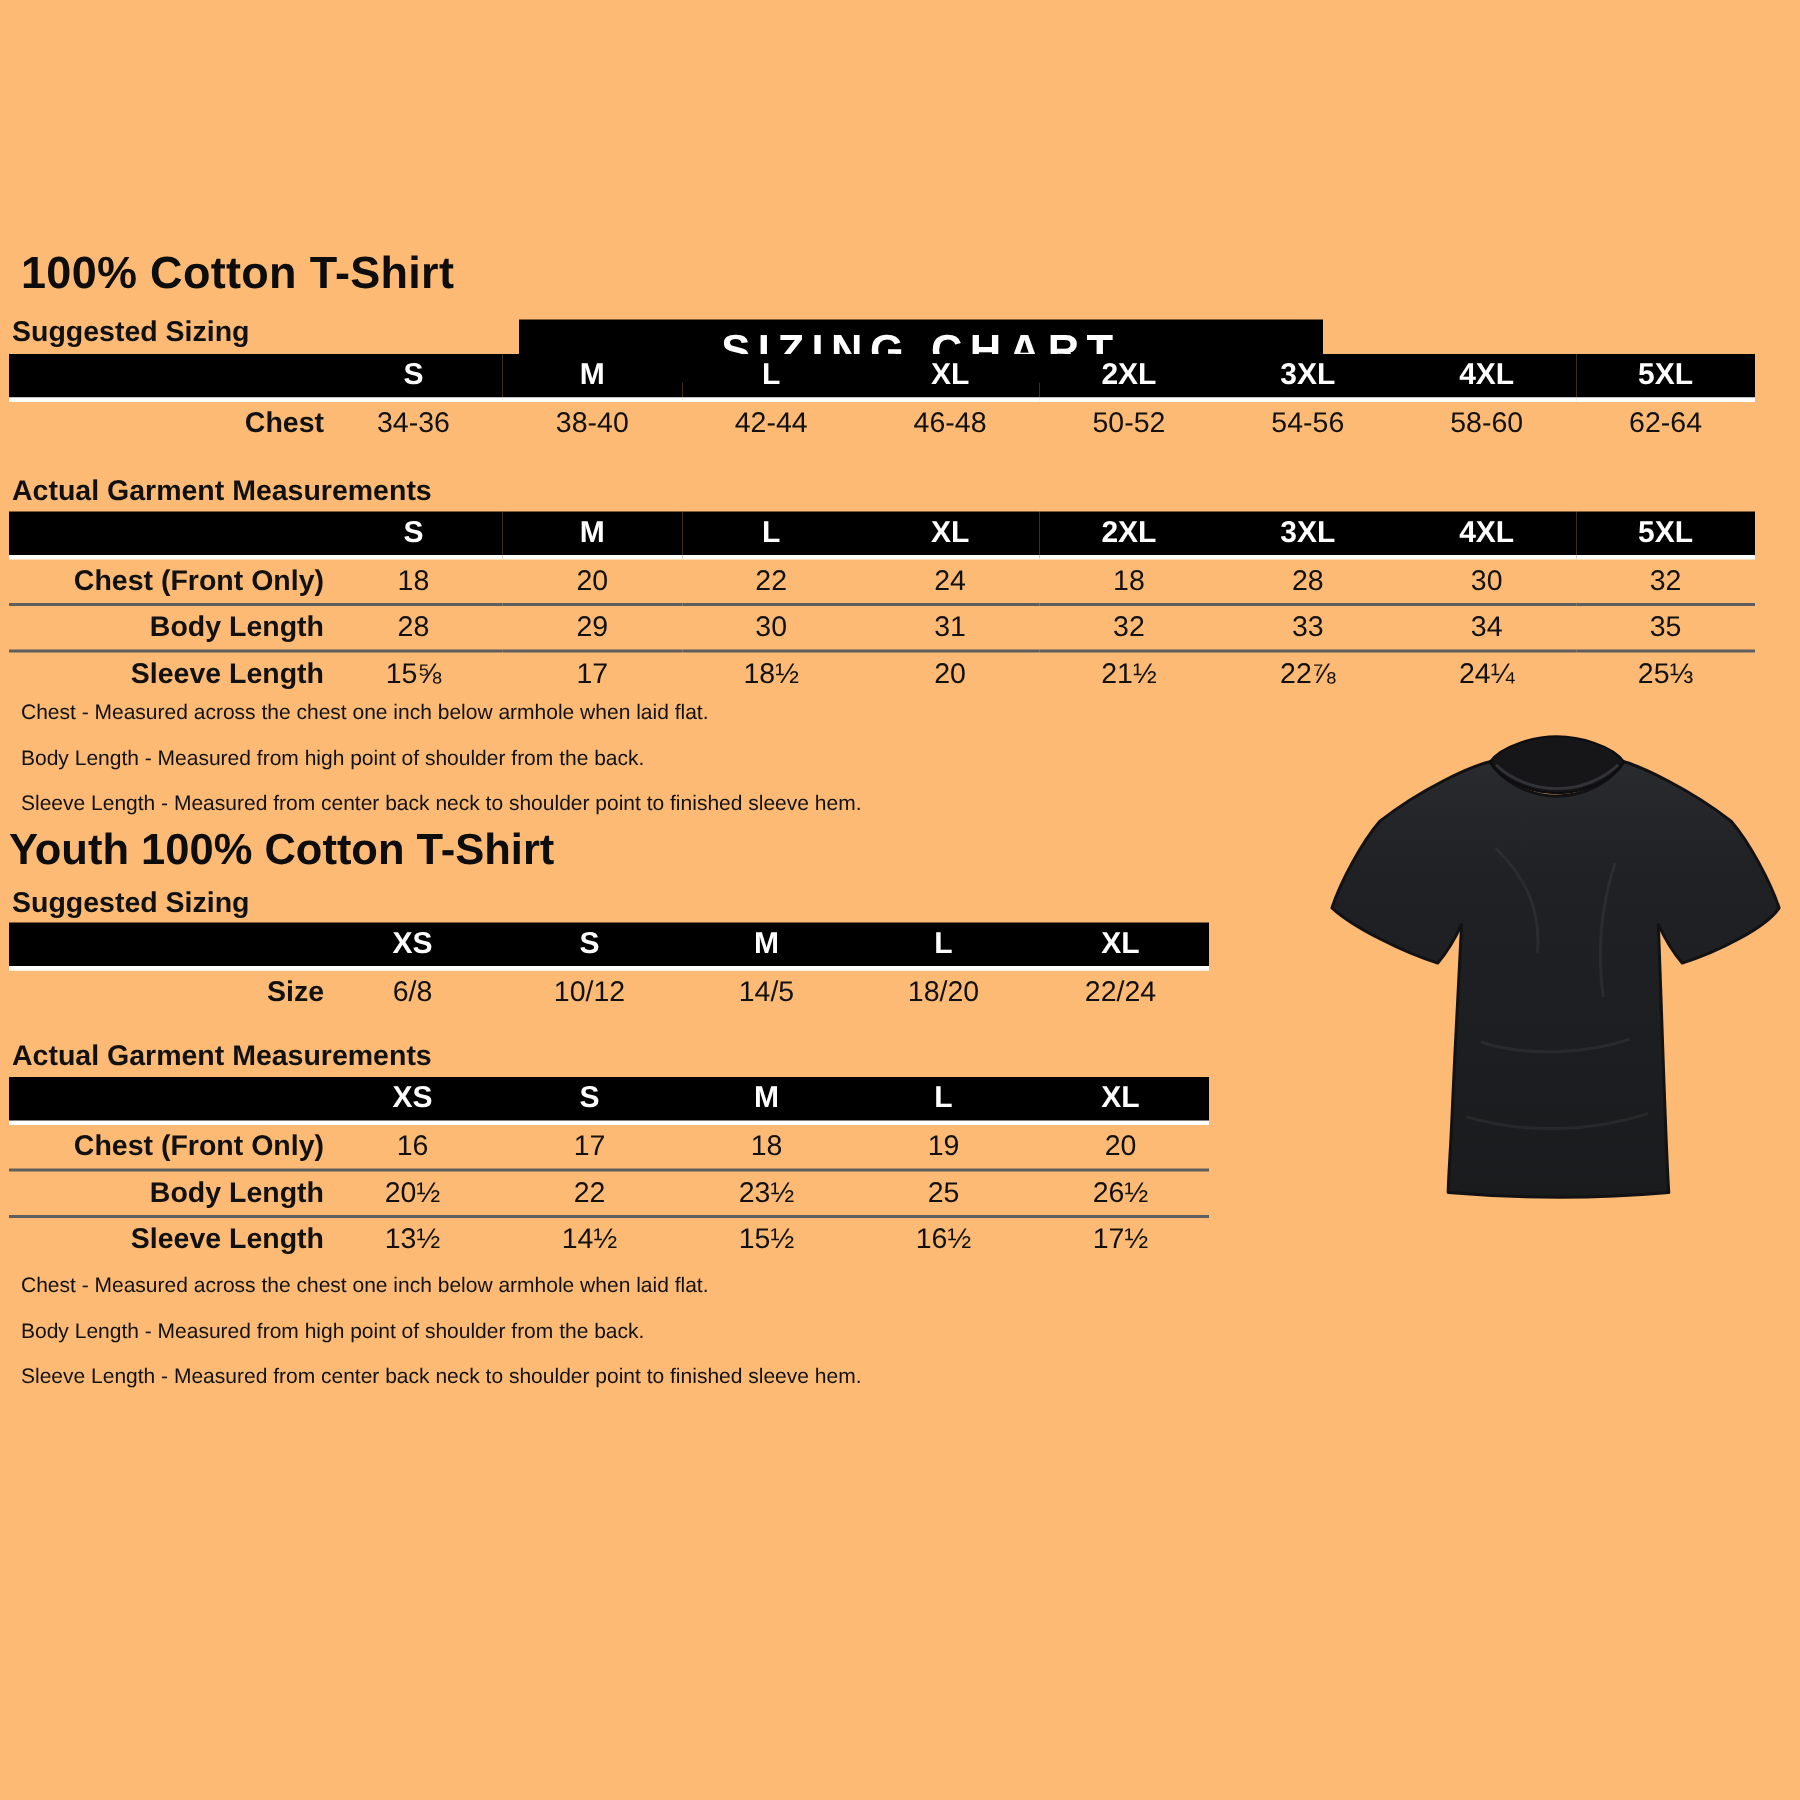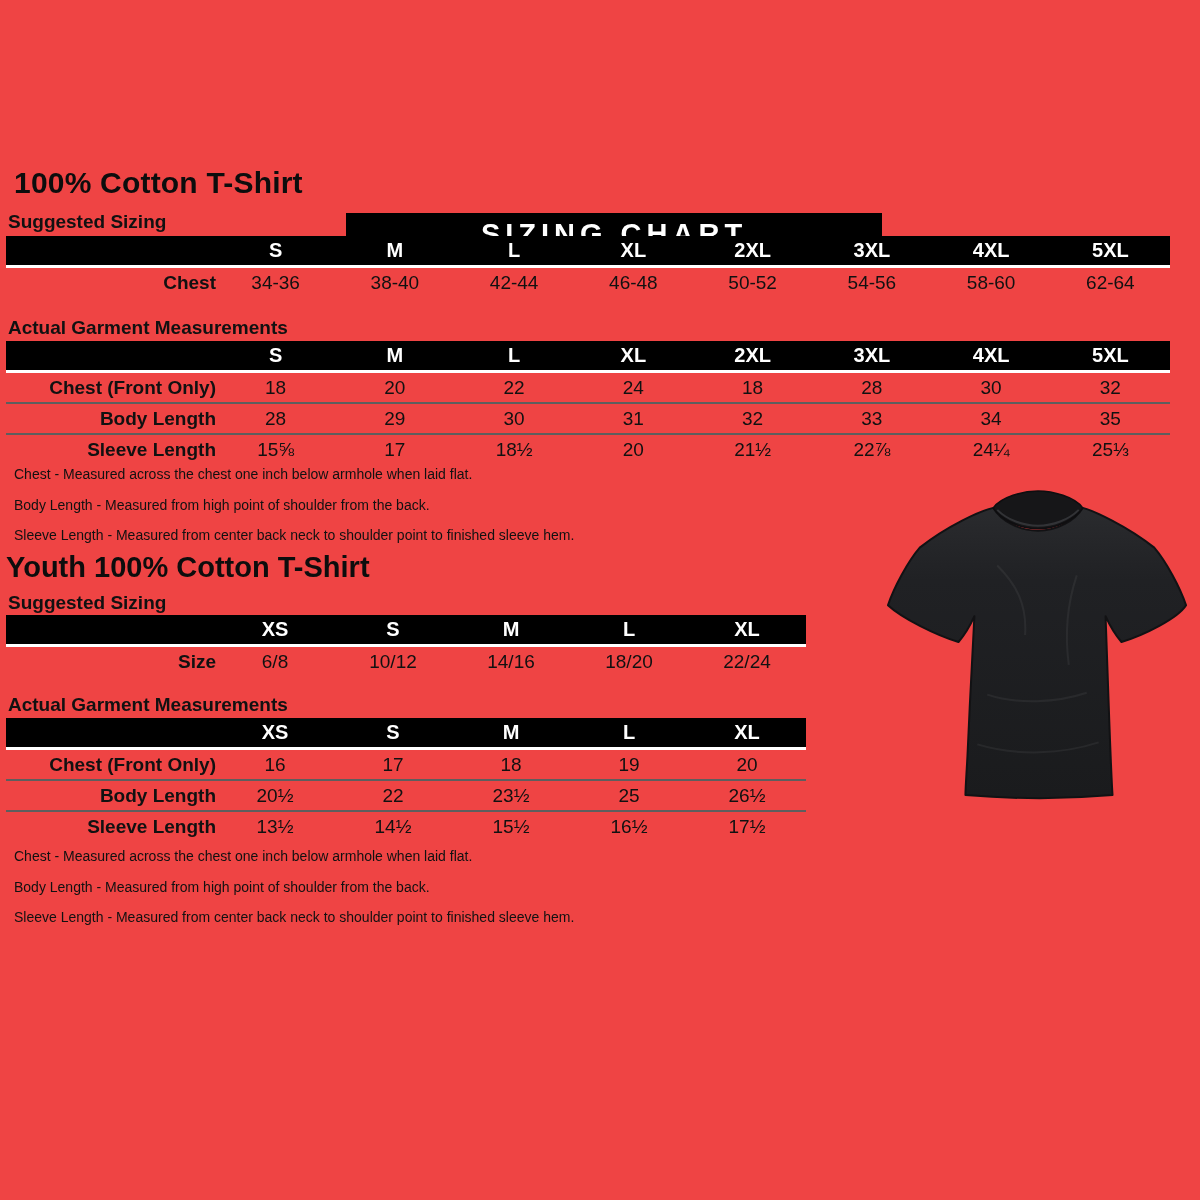--- a/index.html
+++ b/index.html
@@ -1,17 +1,17 @@
 <!DOCTYPE html>
 <html><head>
 <meta charset="utf-8">
 <style>
   html,body{margin:0;padding:0;background:#fff;}
   .page{
-    position:relative;width:1200px;height:1200px;background:#ef4444;
+    position:relative;width:1200px;height:1200px;background:#fdba74;
     font-family:"Liberation Sans",sans-serif;color:#0d0d0d;overflow:hidden;
   }
   .abs{position:absolute;}
 
   .main-title{font-size:30px;font-weight:700;letter-spacing:.2px;white-space:nowrap;}
   .banner{
     background:#000;color:#fff;display:flex;align-items:center;justify-content:center;
     font-size:29px;font-weight:700;letter-spacing:5px;white-space:nowrap;
   }
   .section-label{font-size:19px;font-weight:700;color:#111;white-space:nowrap;}
@@ -172,21 +172,21 @@
         <th>M</th>
         <th>L</th>
         <th>XL</th>
       </tr>
     </thead>
     <tbody>
       <tr>
         <td class="rowlabel"><span class="lbl">Size</span><span class="sub"></span></td>
         <td>6/8</td>
         <td>10/12</td>
-        <td>14/16</td>
+        <td>14/5</td>
         <td>18/20</td>
         <td>22/24</td>
       </tr>
     </tbody>
   </table>
 
   <div class="abs section-label" style="left:8px;top:694px;">Actual Garment Measurements</div>
   <table class="sz measure abs" style="left:6px;top:718px;width:800px;">
     <colgroup>
         <col style="width:210px">

